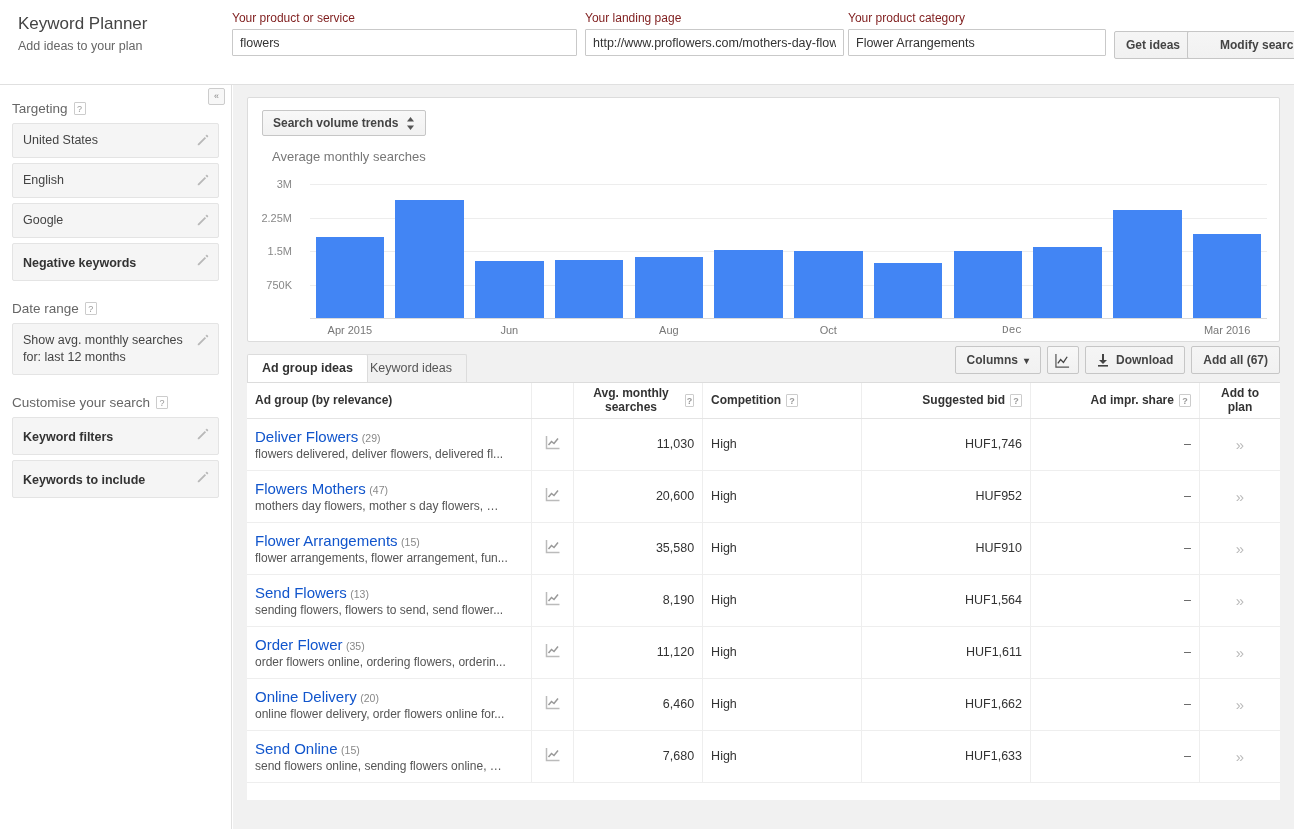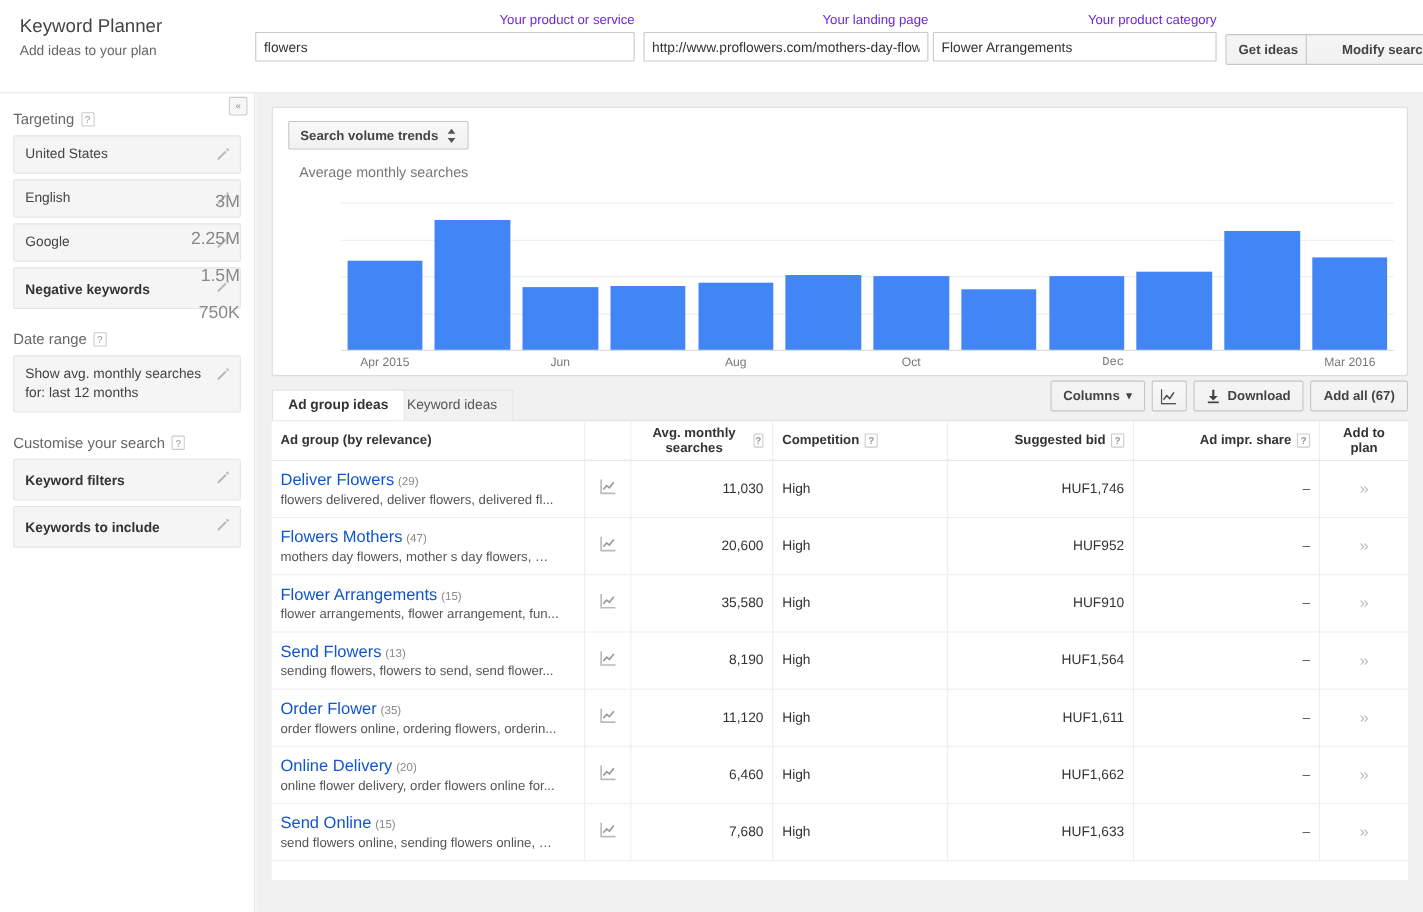--- a/index.html
+++ b/index.html
@@ -21,23 +21,22 @@
   .app-title {
     position: absolute; left: 18px; top: 14px;
     font-size: 17px; color: #444; font-weight: normal;
   }
   .app-sub {
     position: absolute; left: 18px; top: 39px;
     font-size: 12.5px; color: #666;
   }
   .field-group { position: absolute; top: 11px; }
   .field-label {
-    font-size: 12px; color: #6d28d9; display: block; margin-bottom: 4px;
+    font-size: 12px; color: #7f1d1d; display: block; margin-bottom: 4px;
     line-height: 14px;
-    text-align: right;
   }
   .field-input {
     height: 27px; border: 1px solid #c9c9c9; background: #fff;
     font-size: 12.5px; color: #333; padding: 0 7px;
     font-family: "Liberation Sans", sans-serif;
     display: block; border-radius: 1px;
   }
   .btn {
     height: 28px; border: 1px solid #c6c6c6; border-radius: 2px;
     background: linear-gradient(to bottom,#f5f5f5,#f1f1f1);
@@ -94,21 +93,21 @@
   .select-btn {
     display: inline-flex; align-items: center; gap: 8px;
     height: 26px; padding: 0 10px;
     border: 1px solid #c6c6c6; border-radius: 2px;
     background: linear-gradient(to bottom,#f8f8f8,#f1f1f1);
     font-size: 12px; font-weight: bold; color: #444; cursor: pointer;
   }
   .chart-cap { font-size: 13px; color: #777; margin: 13px 0 0 10px; }
   .plot { position: absolute; left: 14px; top: 78px; width: 1005px; height: 150px; }
   .ylab {
-    position: absolute; right: 1049px; font-size: 16px; color: #888;
+    position: absolute; right: 975px; font-size: 11px; color: #888;
     white-space: nowrap; transform: translateY(-50%);
   }
   .gridline { position: absolute; left: 48px; right: 0; height: 1px; background: #ededed; }
   .axisline { position: absolute; left: 48px; right: 0; height: 1px; background: #dadada; }
   .bars { position: absolute; left: 48px; right: 0; top: 0; bottom: 0; }
   .bar { position: absolute; bottom: 0; background: #4285f4; }
   .xlab {
     position: absolute; font-size: 11px; color: #777;
     transform: translateX(-50%); white-space: nowrap;
   }

